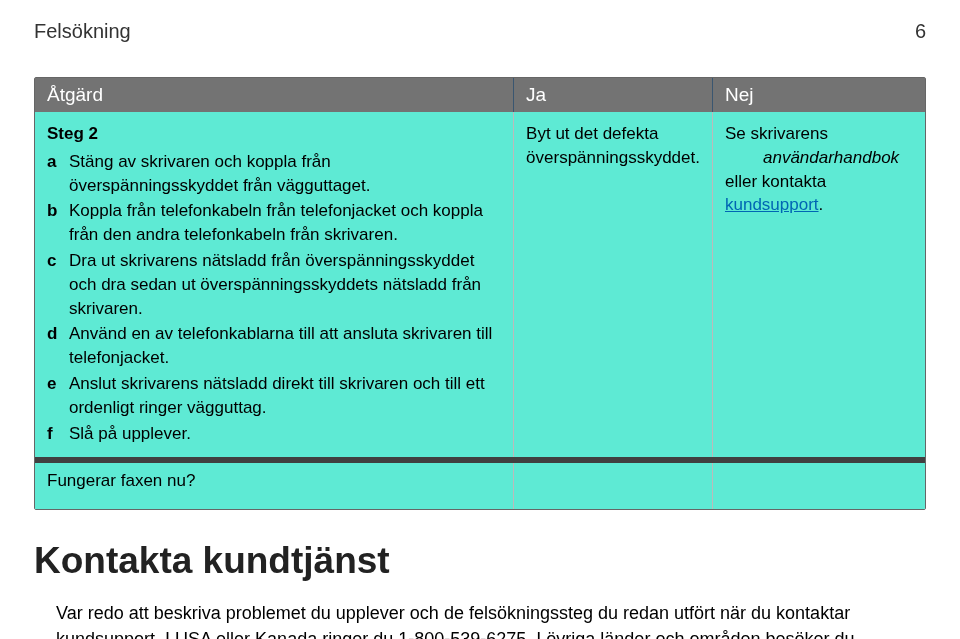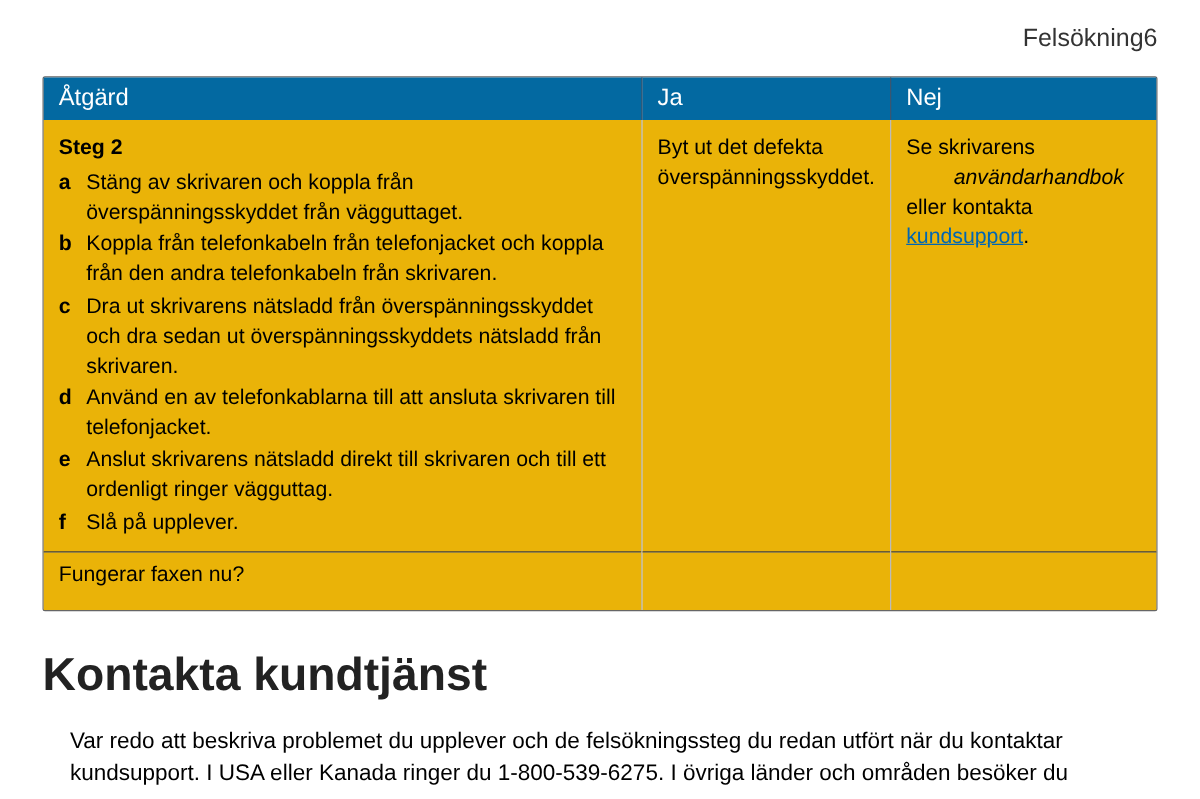--- a/index.html
+++ b/index.html
@@ -10,55 +10,55 @@
     body {
       font-family: Arial, Helvetica, sans-serif;
       background: #fff;
       width: 960px;
       height: 639px;
       padding: 20px 34px 20px 34px;
       color: #000;
     }
     .page-header {
       display: flex;
-      justify-content: flex-end;
+      justify-content: space-between;
       align-items: baseline;
       font-size: 20px;
       font-weight: 400;
       color: #333;
-      margin-bottom: 18px;
+      margin-bottom: 34px;
     }
     .table-wrap {
       border: 1px solid #666;
       border-radius: 2px;
       margin-bottom: 30px;
     }
     table {
       width: 100%;
       border-collapse: collapse;
     }
     thead th {
-      background: #0369a1;
+      background: #737373;
       color: #fff;
       font-weight: 400;
       text-align: left;
       font-size: 19px;
       padding: 6px 10px 6px 12px;
       border-right: 1px solid #3a5670;
     }
     thead th:last-child {
       border-right: none;
     }
     tbody td {
       vertical-align: top;
       padding: 10px 12px 10px 12px;
       border-right: 1px solid #bbb;
       font-size: 17px;
       line-height: 1.4;
-      background: #eab308;
+      background: #5eead4;
     }
     tbody td:last-child {
       border-right: none;
     }
     tbody tr:first-child td {
       border-bottom: none;
     }
     .step-title {
       font-weight: 700;
       margin-bottom: 4px;
@@ -95,21 +95,21 @@
       font-weight: 700;
       color: #222;
       margin-bottom: 18px;
     }
     .body-contact {
       font-size: 18px;
       line-height: 1.45;
       padding-left: 22px;
     }
     .bottom-row td {
-      border-top: 1px solid #404040;
+      border-top: 6px solid #404040;
       padding: 6px 12px 16px 12px;
     }
   </style>
 </head>
 <body>
 
 <div class="page-header">
   <span>Felsökning</span>
   <span>6</span>
 </div>

